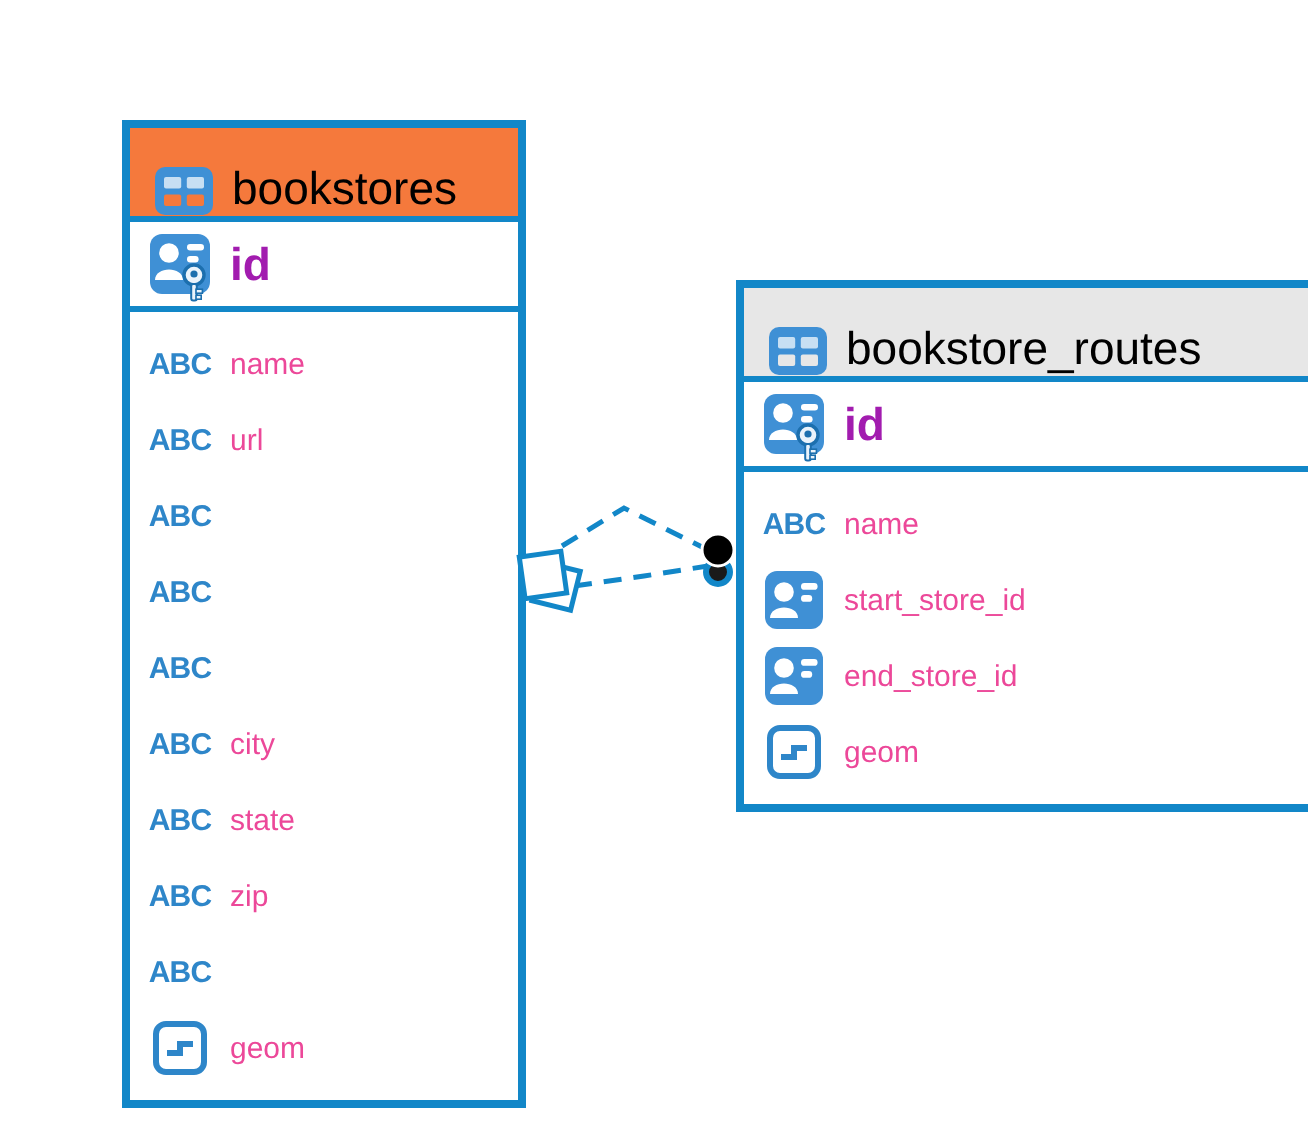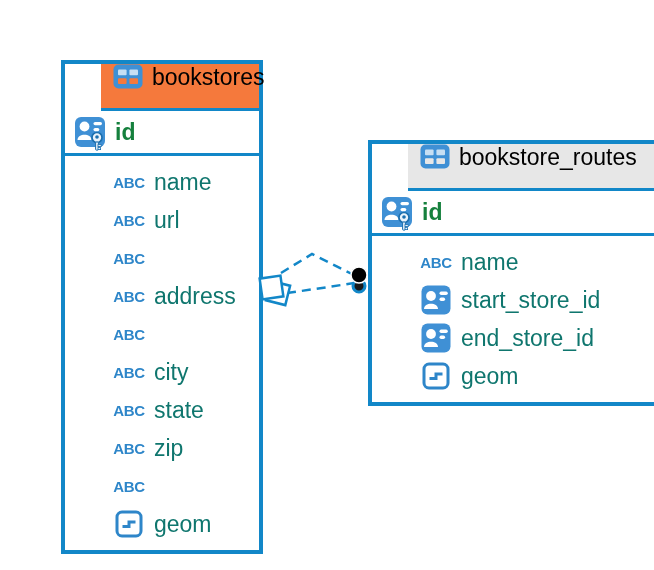--- a/index.html
+++ b/index.html
@@ -5,37 +5,37 @@
   html,body{margin:0;padding:0;background:#fff;}
   .canvas{
     position:relative;width:654px;height:570px;overflow:hidden;background:#fff;
     font-family:"Liberation Sans", sans-serif;color:#111;
   }
   .er-table{
     position:absolute;background:#fff;border:4px solid var(--accent,#1287C8);
     box-sizing:border-box;
   }
   .t-header{
-    display:flex;align-items:flex-start;height:44px;background:var(--hdr-bg,#eee);
-    border-bottom:3px solid var(--accent,#1287C8);padding:0 10px 0 12px;gap:9px;margin-left:36px;
+    display:flex;align-items:flex-end;height:44px;background:var(--hdr-bg,#eee);
+    border-bottom:3px solid var(--accent,#1287C8);padding:0 10px 0 12px;gap:9px;
   }
   .t-title{font-size:23px;color:#000;white-space:nowrap;}
   .t-keys{border-bottom:3px solid var(--accent,#1287C8);}
   .t-keys .col-row{height:42px;}
-  .t-fields{padding:7px 0 7px 0;margin-left:39px;}
+  .t-fields{padding:7px 0 7px 0;}
   .col-row{
     display:flex;align-items:center;height:38px;padding:0 8px 0 8px;gap:8px;
     overflow:visible;
   }
   .icon-slot{
     width:34px;min-width:34px;display:flex;align-items:center;justify-content:center;
     overflow:visible;
   }
-  .col-label{font-size:23px;color:#0f766e;white-space:nowrap;}
-  .t-keys .col-label{font-weight:bold;font-size:23px;color:#15803d;}
+  .col-label{font-size:15px;color:#ec4899;white-space:nowrap;}
+  .t-keys .col-label{font-weight:bold;font-size:23px;color:#a21caf;}
   .abc-glyph{
     font-size:15px;font-weight:800;letter-spacing:-0.4px;color:#2E86C9;
     font-family:"Liberation Sans", sans-serif;
   }
   .hole{fill:var(--hdr-bg,#fff);}
   .rel-layer{position:absolute;left:0;top:0;pointer-events:none;}
 </style>
 </head>
 <body>
 
@@ -92,21 +92,20 @@
         </div>
         <div class="col-row">
   <span class="icon-slot">
             <span class="abc-glyph">ABC</span>
           </span>
         </div>
         <div class="col-row">
   <span class="icon-slot">
             <span class="abc-glyph">ABC</span>
           </span>
-<span class="col-label">address</span>
         </div>
         <div class="col-row">
   <span class="icon-slot">
             <span class="abc-glyph">ABC</span>
           </span>
         </div>
         <div class="col-row">
   <span class="icon-slot">
             <span class="abc-glyph">ABC</span>
           </span>

